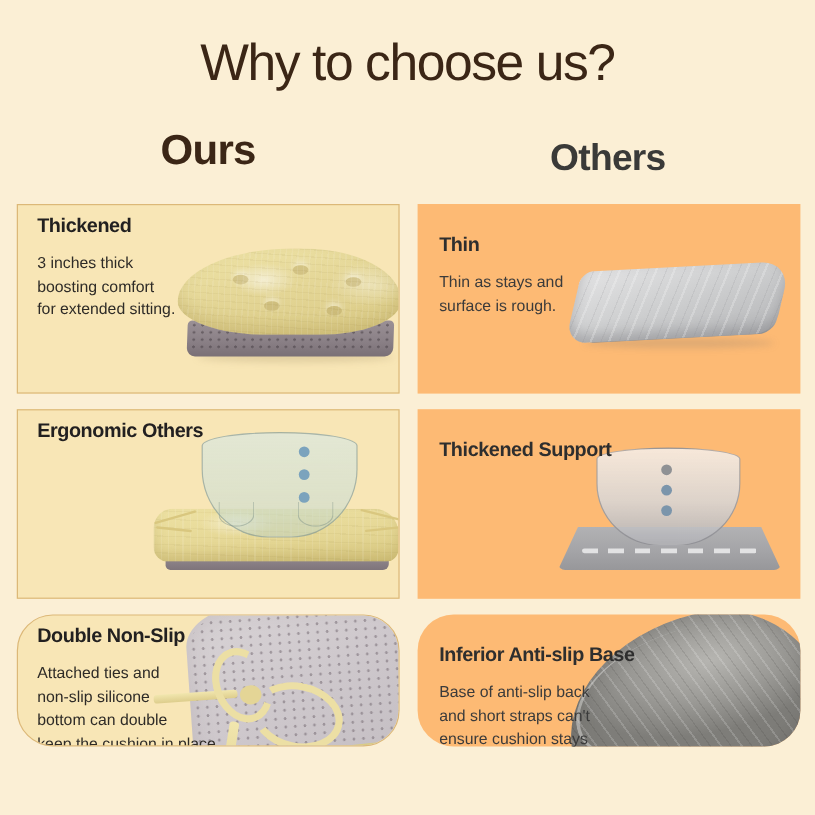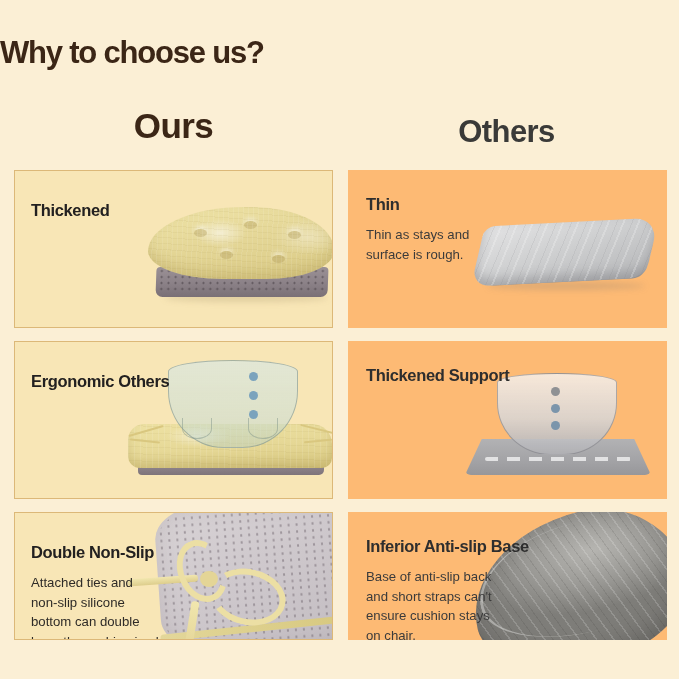--- a/index.html
+++ b/index.html
@@ -22,23 +22,24 @@
     height: 679px;
     background: #fbefd5;
   }
 
   
   .title {
     position: absolute;
     top: 28px;
     left: 0;
     width: 679px;
-    font-size: 31px;
+    text-align: center;
+    font-size: 43px;
     line-height: 50px;
-    font-weight: 700;
+    font-weight: 400;
     letter-spacing: -1.2px;
     color: #3b2616;
   }
 
   .col-label {
     position: absolute;
     font-weight: 700;
     letter-spacing: -0.6px;
   }
   .col-label.ours {
@@ -79,26 +80,26 @@
     background: #f8e6b6;
     border: 1.5px solid #dcb878;
   }
   .card.others {
     left: 334px;
     background: #fdba74;
     border: none;
   }
   .row0 { top: 0;   height: 158px; }
   .row1 { top: 171px; height: 158px; }
-  .row2 { top: 342px; height: 128px; }
+  .row2 { top: 342px; height: 110px; border-radius: 30px; }
 
   .card-text {
     position: absolute;
     left: 16px;
-    top: 30px;
+    top: 8px;
     z-index: 4;
     max-width: 200px;
   }
   .card.others .card-text { left: 18px; top: 25px; }
 
   .card-title {
     font-size: 16.5px;
     font-weight: 700;
     letter-spacing: -0.35px;
     color: #222020;
@@ -454,20 +455,23 @@
         <div class="thick-top">
           <span class="tuft" style="left:46px;top:22px;"></span>
           <span class="tuft" style="left:96px;top:14px;"></span>
           <span class="tuft" style="left:140px;top:24px;"></span>
           <span class="tuft" style="left:72px;top:44px;"></span>
           <span class="tuft" style="left:124px;top:48px;"></span>
         </div>
       </div>
       <div class="card-text">
         <p class="card-title">Thickened</p>
+        <p class="card-body">3 inches thick
+boosting comfort
+for extended sitting.</p>
       </div>
     </div>
 
     <div class="card others row0">
       <div class="art art-thin">
         <div class="thin-shadow"></div>
         <div class="thin-edge"></div>
         <div class="thin-slab"></div>
       </div>
       <div class="card-text">

